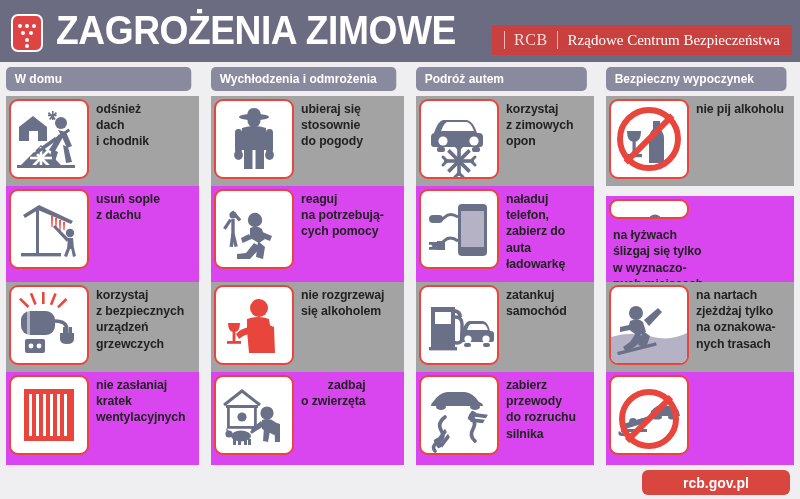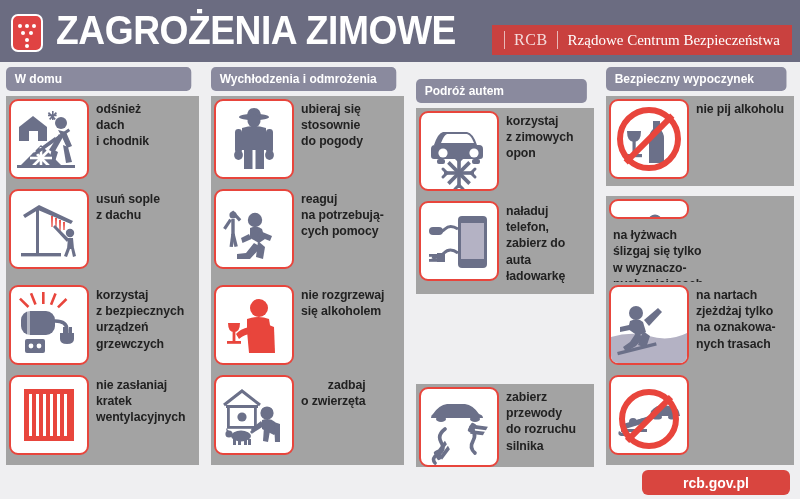--- a/index.html
+++ b/index.html
@@ -54,21 +54,21 @@
     background:#8a8a9e;border-radius:5px;
     color:#ffffff;font-size:12.5px;font-weight:bold;
     display:flex;align-items:center;padding-left:9px;
     box-sizing:border-box;white-space:nowrap;
     transform:scaleX(0.96);transform-origin:left center;
   }
   .col-body{position:absolute;left:6px;right:6px;top:34px;bottom:0;}
 
   .row{position:absolute;left:0;right:0;display:flex;align-items:flex-start;}
   .row.alt{background:#a3a3a3;}
-  .row.plain{background:#a3a3a3;}
+  .row.plain{background:#d946ef;}
 
   .tile{
     width:80px;height:80px;min-width:80px;
     margin:3px 0 3px 3px;
     background:#ffffff;border:2px solid #e8453c;border-radius:9px;
     box-sizing:border-box;position:relative;overflow:hidden;
   }
   .tile svg{display:block;width:76px;height:76px;}
   .label{
     padding:5px 4px 0 7px;
@@ -302,21 +302,21 @@
                   <rect x="32" y="62" width="3" height="6"></rect>
   <path d="M34 55 l5-6 1 2 -4 6z"></path>
  </g>
 </svg>
             </div>
             <div class="label" style="white-space: pre-line;">zadbaj
 o zwierzęta</div>
           </div>
         </div>
       </div>
-      <div class="col" style="left: 410px; width: 190px; margin-top: 12px;">
+      <div class="col" style="left: 410px; width: 190px;">
         <div class="col-head">Podróż autem</div>
         <div class="col-body">
           <div class="row alt" style="top: 0px; height: 90px;">
             <div class="tile">
               <svg viewBox="0 0 76 76">
  <path d="M13 32 q4-12 9-13 l24 0 q6 1 10 13 l2 0 q4 0 4 4 l0 7 q0 3-3 3 l-46 0 q-3 0-3-3 l0-7 q0-4 4-4z" fill="#6b7089"></path>
  <path d="M20 30 q3-8 6-9 l20 0 q4 1 7 9 z" fill="#fff"></path>
  <circle cx="22" cy="40" r="4.6" fill="#fff"></circle>
  <circle cx="53" cy="40" r="4.6" fill="#fff"></circle>
  <rect x="16" y="46" width="8" height="5" rx="2" fill="#6b7089"></rect>
@@ -350,20 +350,39 @@
  <path d="M16 50 l8 0 0 9 -8 0z" fill="#6b7089"></path>
  <rect x="8" y="51" width="9" height="2.8" fill="#6b7089"></rect>
  <rect x="8" y="56" width="9" height="2.8" fill="#6b7089"></rect>
 </svg>
             </div>
             <div class="label" style="white-space: pre-line;">naładuj
 telefon,
 zabierz do auta
 ładowarkę</div>
           </div>
+          <div class="row alt" style="top: 186px; height: 90px;">
+            <div class="tile">
+              <svg viewBox="0 0 76 76">
+ <rect x="10" y="20" width="24" height="40" fill="#6b7089"></rect>
+ <rect x="14" y="25" width="16" height="12" fill="#fff"></rect>
+ <path d="M34 30 q7 0 7 7 l0 14 q0 5-5 5 q-5 0-5-5" stroke="#6b7089" stroke-width="3.4" fill="none"></path>
+ <path d="M34 22 q7 1 7 8 l-4 0 q0-4-3-4z" fill="#6b7089"></path>
+ <rect x="8" y="60" width="28" height="3.4" fill="#6b7089"></rect>
+ <path d="M41 44 q3-9 7-10 l14 0 q5 1 7 10 l1 0 q3 0 3 3 l0 6 q0 2-2 2 l-30 0 q-2 0-2-2 l0-6 q0-3 2-3z" fill="#6b7089"></path>
+ <path d="M46 43 q2-6 4-6 l12 0 q3 0 5 6 z" fill="#fff"></path>
+ <circle cx="47" cy="52" r="3.6" fill="#fff"></circle>
+ <circle cx="65" cy="52" r="3.6" fill="#fff"></circle>
+ <rect x="43" y="56" width="7" height="4" rx="2" fill="#6b7089"></rect>
+ <rect x="62" y="56" width="7" height="4" rx="2" fill="#6b7089"></rect>
+</svg>
+            </div>
+            <div class="label" style="white-space: pre-line;">zatankuj
+samochód</div>
+          </div>
           <div class="row plain" style="top: 276px; height: 93px;">
             <div class="tile">
               <svg viewBox="0 0 76 76">
  <path d="M12 25 q6-9 14-10 l18 0 q8 1 14 10 q4 1 4 4 l-52 0 q0-3 2-4z" fill="#6b7089"></path>
  <ellipse cx="20" cy="30" rx="5" ry="3" fill="#6b7089"></ellipse>
  <ellipse cx="54" cy="30" rx="5" ry="3" fill="#6b7089"></ellipse>
  <path d="M24 40 q-8 6 -4 13 q5 8 -3 12 q-7 4 -3 9" stroke="#6b7089" stroke-width="3.6" fill="none" stroke-linecap="round"></path>
  <path d="M50 38 q6 8 2 14 q-4 7 2 12" stroke="#6b7089" stroke-width="3.6" fill="none" stroke-linecap="round"></path>
  <g fill="#6b7089" transform="translate(54,36) rotate(30)">
   <path d="M0 0 l12 -5 0 4 -12 5z"></path>

